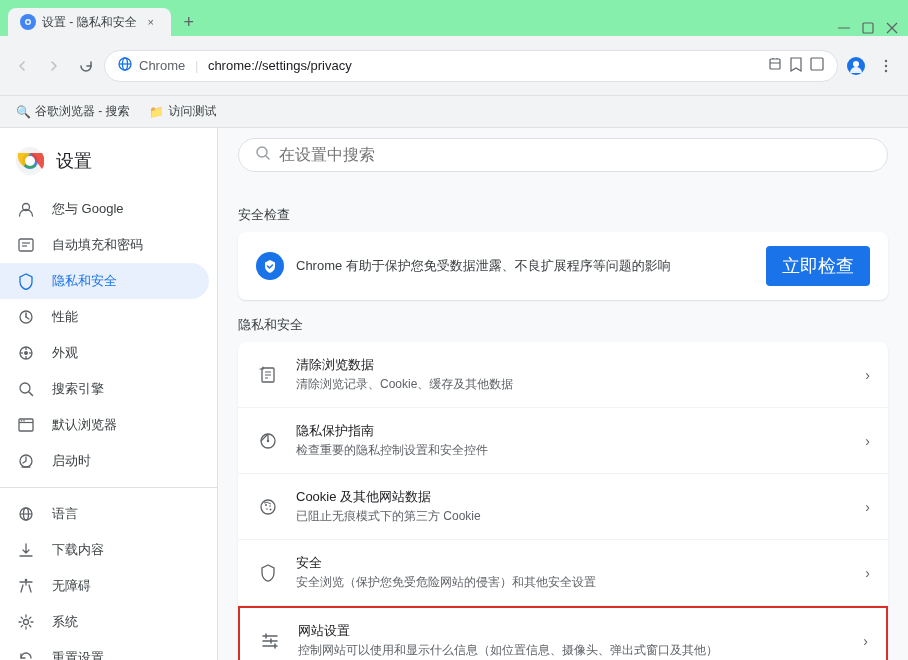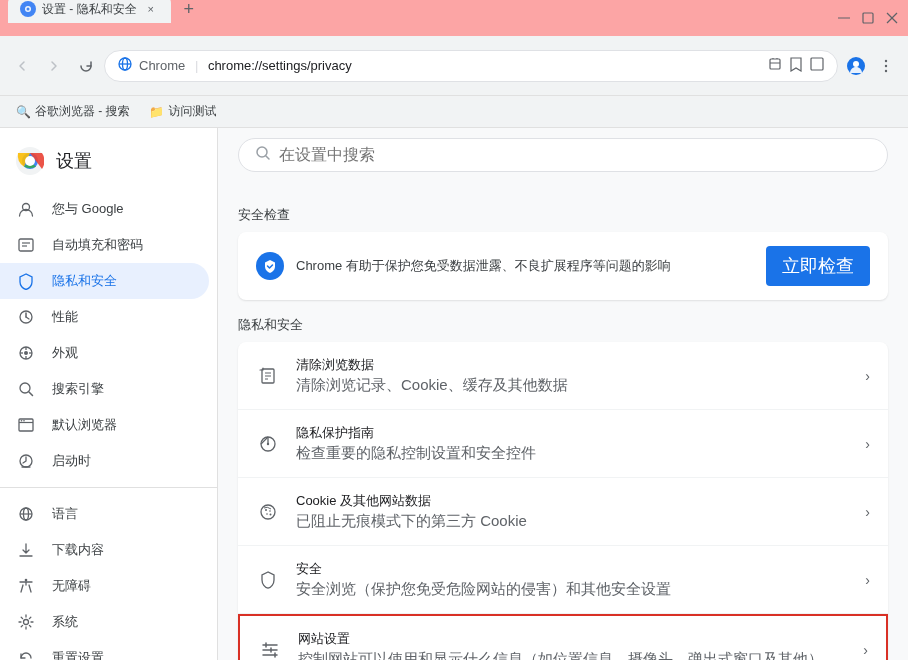--- a/index.html
+++ b/index.html
@@ -1,24 +1,24 @@
 <!DOCTYPE html>
 <html><head>
   <meta charset="utf-8">
   <style>
     * { box-sizing: border-box; margin: 0; padding: 0; }
     body { font-family: 'Microsoft YaHei', Arial, sans-serif; font-size: 13px; background: #f1f3f4; }
 
     
     .title-bar {
       height: 36px;
-      background: #fca5a5;
-      display: flex;
-      align-items: center;
-      padding: 13px 8px;
+      background: #86efac;
+      display: flex;
+      align-items: flex-end;
+      padding: 0 8px;
       user-select: none;
     }
     .tab-area {
       display: flex;
       align-items: flex-end;
       height: 100%;
     }
     .tab {
       background: #f1f3f4;
       border-radius: 8px 8px 0 0;
@@ -303,21 +303,21 @@
     }
     .row-text {
       flex: 1;
     }
     .row-title {
       font-size: 13px;
       color: #202124;
       font-weight: 400;
     }
     .row-subtitle {
-      font-size: 15px;
+      font-size: 12px;
       color: #5f6368;
       margin-top: 2px;
     }
     .row-arrow {
       color: #5f6368;
       font-size: 14px;
     }
 
     
     .content-area::-webkit-scrollbar { width: 8px; }

